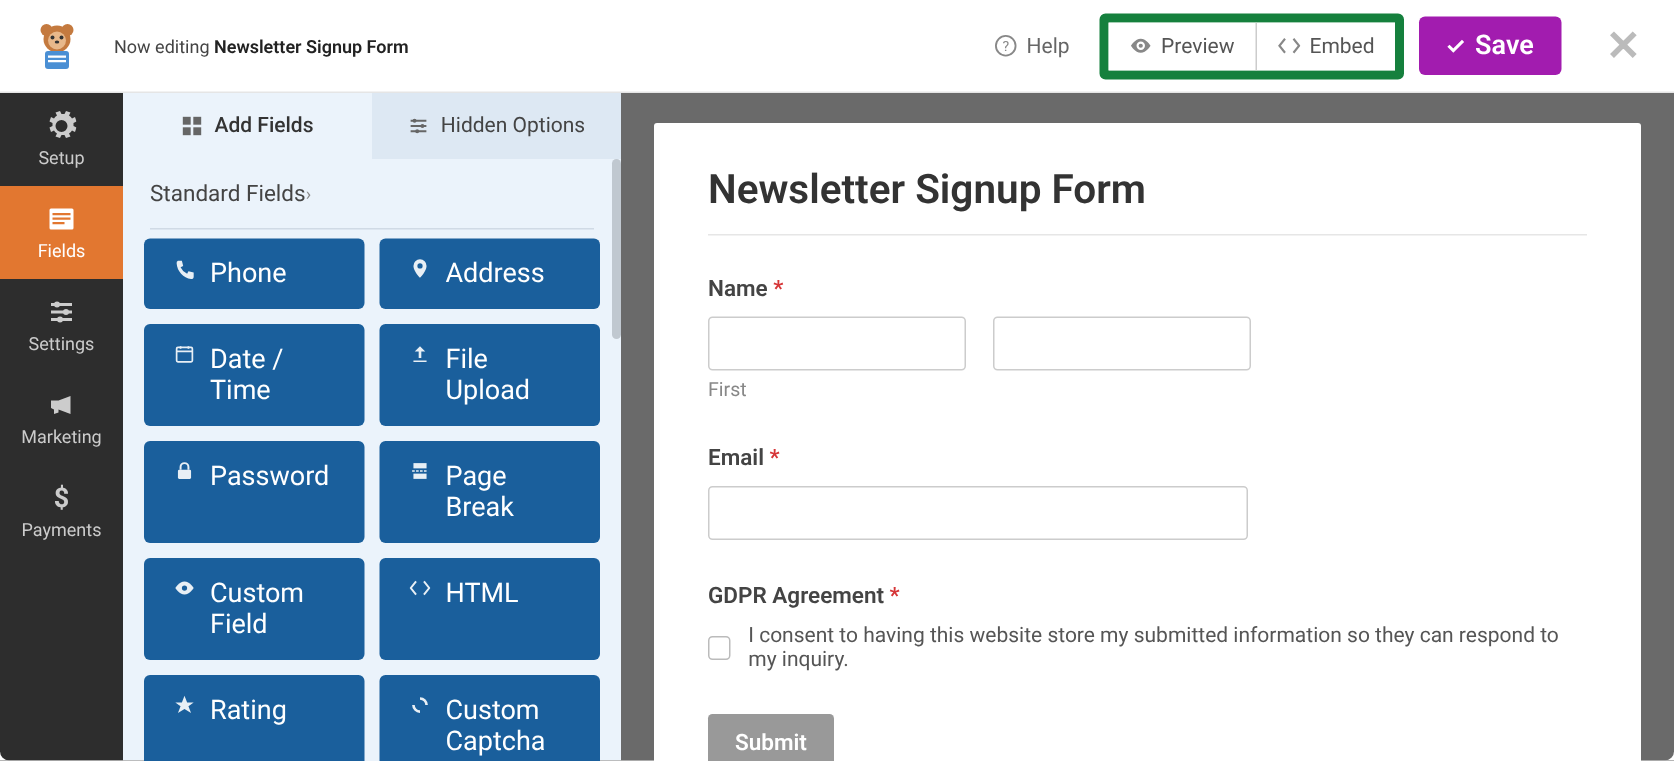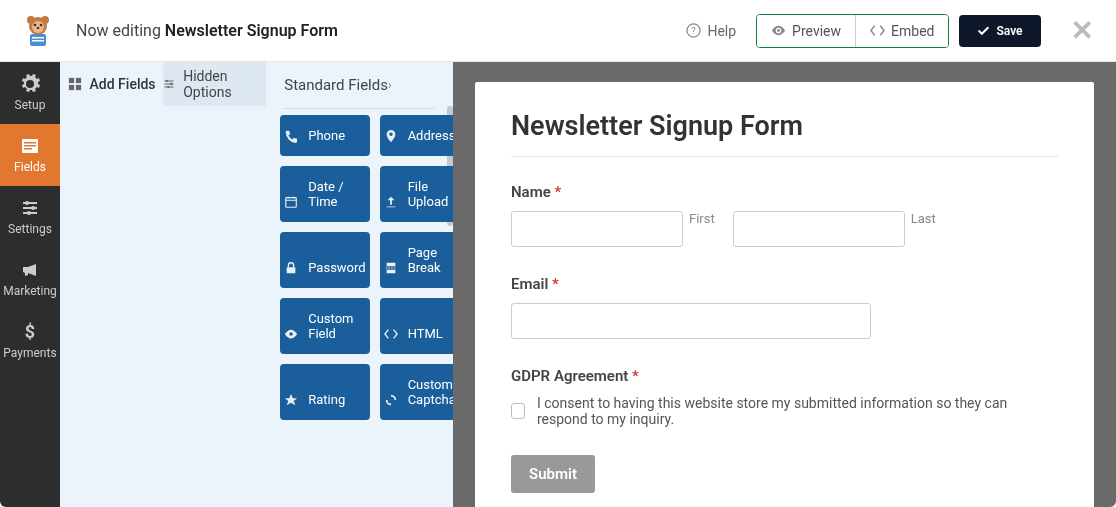--- a/index.html
+++ b/index.html
@@ -1,55 +1,55 @@
 <!DOCTYPE html>
 <html><head>
 <meta charset="utf-8">
 <style>
 *{box-sizing:border-box;margin:0;padding:0;font-family:-apple-system,BlinkMacSystemFont,"Segoe UI",Roboto,sans-serif}
 body{background:#fff;width:1116px;height:507px;overflow:hidden;border-radius:6px}
 .app{display:flex;flex-direction:column;height:100%}
 .topbar{display:flex;align-items:center;height:62px;border-bottom:1px solid #e5e5e5;padding:0 22px 0 0}
 .logo{width:48px;height:48px;margin:0 14px;display:flex;align-items:center;justify-content:center}
 .logo svg{width:36px;height:36px}
-.editing{font-size:16px;color:#444;flex:1}
+.editing{font-size:12px;color:#444;flex:1}
 .editing strong{font-weight:600;color:#222}
 .tb-actions{display:flex;align-items:center;gap:10px}
 .tb-link{display:flex;align-items:center;gap:6px;font-size:14px;color:#666;padding:8px 10px;cursor:pointer;border:none;background:none}
-.btngrp{display:flex;border:1px solid #15803d;border-radius:4px;overflow:hidden}
+.btngrp{display:flex;border:6px solid #15803d;border-radius:4px;overflow:hidden}
 .btngrp .tb-btn{border:none;border-right:1px solid #ccc;background:#fff}
 .btngrp .tb-btn:last-child{border-right:none}
 .tb-btn{display:flex;align-items:center;gap:6px;font-size:14px;color:#555;padding:8px 14px;cursor:pointer;background:#fff}
-.tb-save{background:#0f172a;color:#fff;border:none;border-radius:4px;padding:9px 18px;font-size:12px;font-weight:600;cursor:pointer;display:flex;align-items:center;gap:6px}
+.tb-save{background:#a21caf;color:#fff;border:none;border-radius:4px;padding:9px 18px;font-size:18px;font-weight:600;cursor:pointer;display:flex;align-items:center;gap:6px}
 .close{font-size:28px;color:#bbb;cursor:pointer;margin-left:20px;font-weight:bold}
 .body{display:flex;flex:1;overflow:hidden}
-.sidenav{width:60px;background:#2d2d2d;display:flex;flex-direction:column}
+.sidenav{width:82px;background:#2d2d2d;display:flex;flex-direction:column}
 .sn-item{display:flex;flex-direction:column;align-items:center;justify-content:center;gap:4px;height:62px;color:#ccc;font-size:12px;cursor:pointer}
 .sn-item.active{background:#e27730;color:#fff}
 .sn-item svg{width:20px;height:20px}
-.panel{width:393px;background:#ebf3fb;display:flex;flex-direction:row;position:relative}
+.panel{width:332px;background:#ebf3fb;display:flex;flex-direction:column;position:relative}
 .panel-tabs{display:flex;height:44px}
 .ptab{flex:1;display:flex;align-items:center;justify-content:center;gap:8px;font-size:14px;color:#444;cursor:pointer;background:#dde8f3}
 .ptab.active{background:#ebf3fb;color:#333;font-weight:500}
 .panel-body{flex:1;overflow-y:auto;padding:0 14px;position:relative}
 .scrollbar{position:absolute;right:0;top:44px;width:6px;height:120px;background:#c0c8d0;border-radius:3px}
 .section{display:flex;align-items:center;justify-content:flex-start;padding:14px 4px;color:#444;font-size:15px;cursor:pointer}
 .divider{height:1px;background:#d0dae5;margin:0 4px}
 .fields-grid{display:grid;grid-template-columns:1fr 1fr;gap:10px;padding:6px 0 14px}
-.fbtn{background:#1a5f9c;color:#fff;border:none;border-radius:4px;padding:13px 4px;font-size:13px;text-align:left;display:flex;align-items:flex-end;gap:10px;cursor:pointer}
+.fbtn{background:#1a5f9c;color:#fff;border:none;border-radius:4px;padding:13px 20px;font-size:18px;text-align:left;display:flex;align-items:flex-start;gap:10px;cursor:pointer}
 .fbtn svg{width:14px;height:14px;flex-shrink:0;opacity:.9}
 .canvas{flex:1;background:#6a6a6a;padding:20px 22px 0;overflow:hidden}
 .form-card{background:#fff;height:100%;border-radius:2px 2px 0 0;padding:28px 36px;overflow-y:auto}
 .form-title{font-size:27px;font-weight:600;color:#333;margin-bottom:14px}
 .hr{height:1px;background:#e6e6e6;margin-bottom:26px}
 .ffield{margin-bottom:28px}
 .flabel{font-size:15px;font-weight:600;color:#444;display:block;margin-bottom:10px}
 .req{color:#d63638}
 .name-row{display:flex;gap:18px}
-.name-col{display:flex;gap:6px}
+.name-col{display:flex;flex-direction:column;gap:6px}
 .finput{width:172px;height:36px;border:1px solid #ccc;border-radius:3px;padding:0 10px;font-size:14px}
 .finput.wide{width:360px}
 .sublabel{font-size:13px;color:#888}
 .chk-row{display:flex;align-items:center;gap:12px;font-size:14px;color:#555}
 .chk{width:16px;height:16px;border:1px solid #bbb;border-radius:3px}
 .submit{background:#999;color:#fff;border:none;border-radius:3px;padding:10px 18px;font-size:15px;font-weight:600;cursor:pointer}
 .chev{font-size:12px;color:#888}
 </style>
 </head>
 <body>
@@ -251,21 +251,20 @@
 
         <div class="ffield">
           <label class="flabel"><span>Name</span> <span class="req">*</span></label>
           <div class="name-row">
             <div class="name-col">
               <input class="finput" style="">
               <span class="sublabel">First</span>
             </div>
             <div class="name-col">
               <input class="finput" style="">
-              <span class="sublabel">Last</span>
             </div>
           </div>
         </div>
 
         <div class="ffield">
           <label class="flabel"><span>Email</span> <span class="req">*</span></label>
           <input class="finput wide" style="">
         </div>
 
         <div class="ffield">

